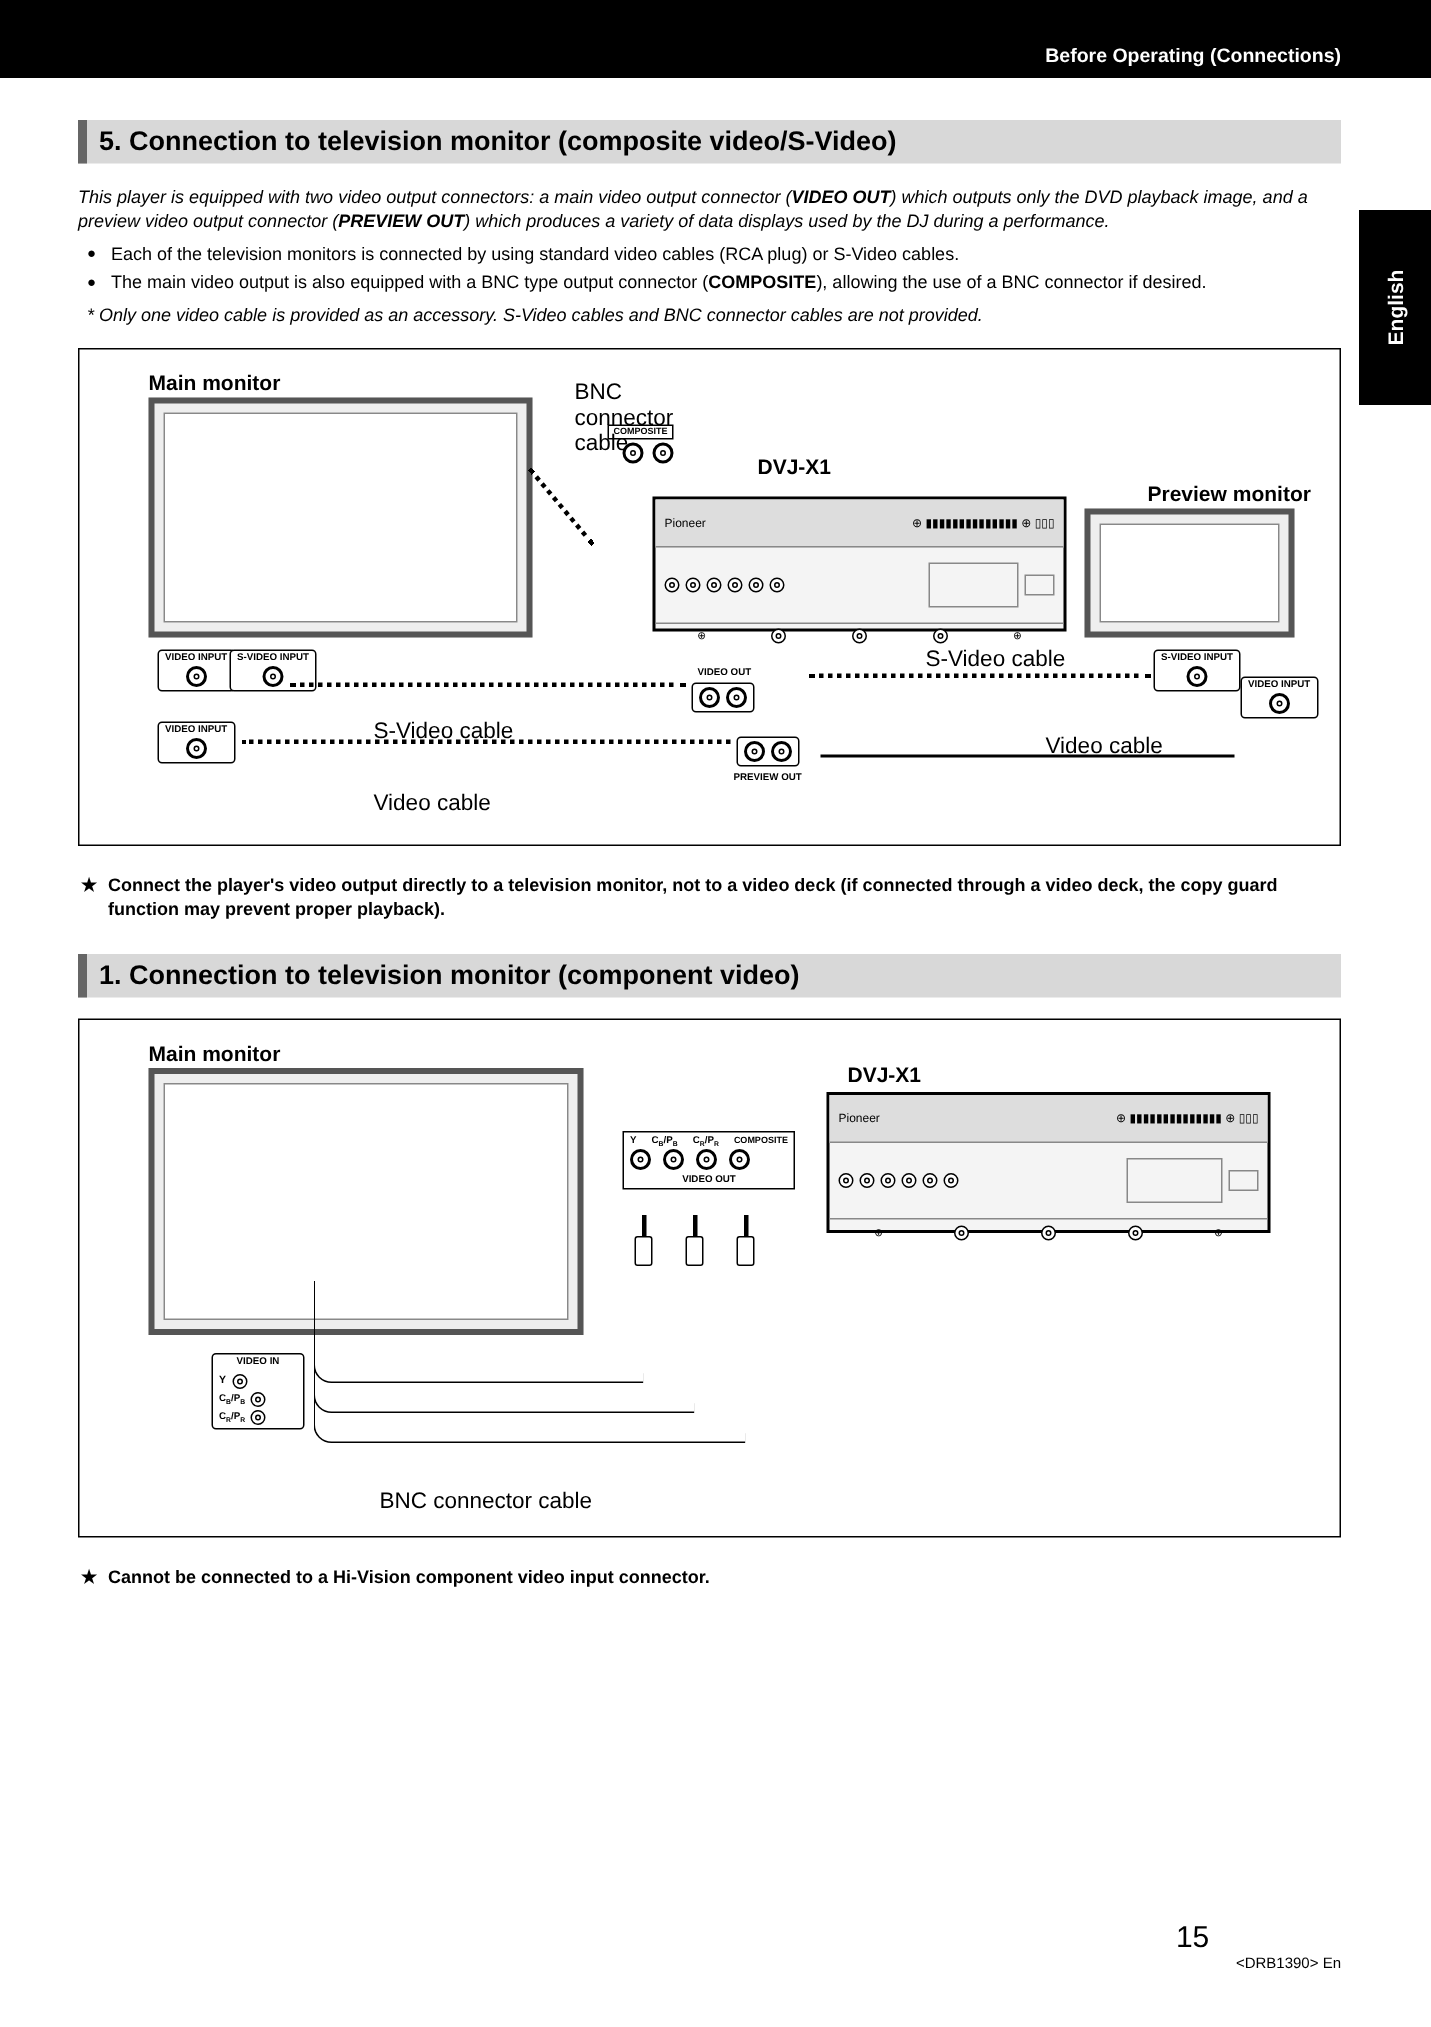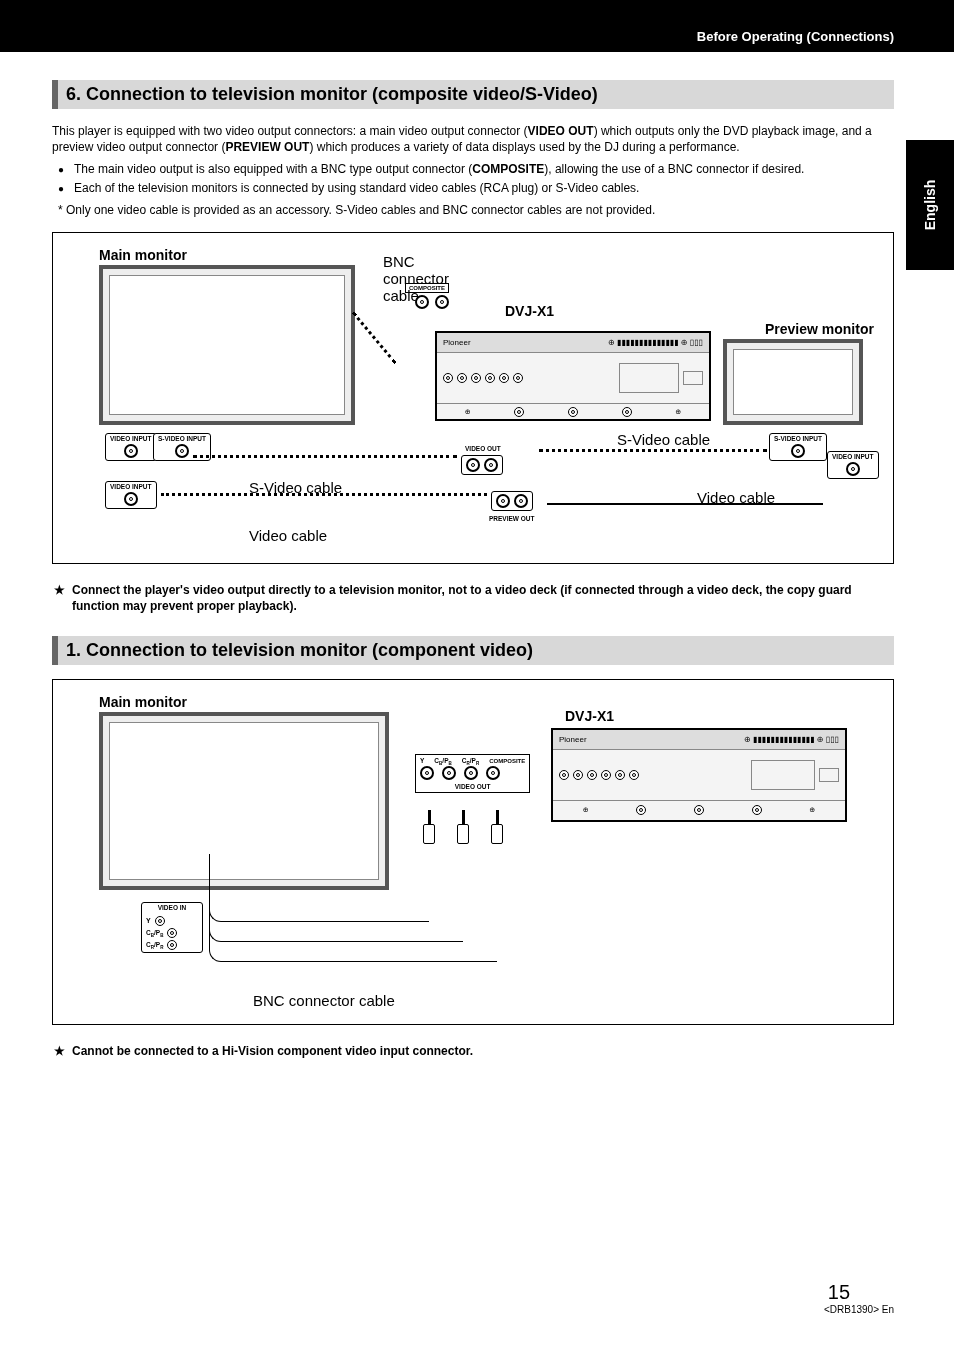--- a/index.html
+++ b/index.html
@@ -49,20 +49,21 @@
     border-left: 6px solid #666;
     padding: 4px 8px;
     font-size: 18px;
     font-weight: bold;
     margin-bottom: 14px;
   }
   .body-text {
     font-size: 12px;
     line-height: 1.35;
     margin-bottom: 6px;
+    font-style: italic;
   }
   .body-text b { font-weight: bold; }
   ul.bullets { list-style: none; padding-left: 6px; margin-bottom: 6px; }
   ul.bullets li { position: relative; padding-left: 16px; line-height: 1.35; margin-bottom: 2px;}
   ul.bullets li::before { content: "●"; position: absolute; left: 0; font-size: 10px; top: 2px; }
   .asterisk-line { padding-left: 6px; line-height: 1.35; }
   .asterisk-line::before { content: "* "; }
   .diagram-box {
     border: 1px solid #000;
     margin-top: 14px;
@@ -78,21 +79,21 @@
     line-height: 1.35;
     padding-left: 20px;
     position: relative;
     margin-bottom: 22px;
   }
   .star-note::before { content: "★"; position: absolute; left: 2px; top: 0; font-size: 12px; }
   .footer {
     position: absolute;
     bottom: 36px;
     right: 60px;
-    text-align: center;
+    text-align: left;
   }
   .page-num { font-size: 20px; }
   .doc-id { font-size: 10px; margin-left: 40px; }
   
   .monitor {
     position: absolute;
     border: 4px solid #555;
     background: #eee;
   }
   .monitor::after {
@@ -102,21 +103,21 @@
     border: 1px solid #888;
     background: #fff;
   }
   .label { position: absolute; font-size: 14px; font-weight: bold; }
   .plain-label { position: absolute; font-size: 15px; }
   .device {
     position: absolute;
     border: 2px solid #000;
     background: #f4f4f4;
   }
-  .device .top { height: 20px; background: #ddd; border-bottom: 1px solid #888; display:flex; align-items:center; justify-content:space-between; padding: 0 6px; font-size:8px;}
+  .device .top { height: 32px; background: #ddd; border-bottom: 1px solid #888; display:flex; align-items:center; justify-content:space-between; padding: 0 6px; font-size:8px;}
   .device .body { height: 50px; display:flex; align-items:center; justify-content:center; gap:4px; padding: 0 6px;}
   .device .bot { height: 18px; border-top:1px solid #888; display:flex; align-items:center; justify-content:space-around; padding: 0 6px; font-size:7px;}
   .connector {
     width: 14px; height: 14px; border: 2px solid #000; border-radius: 50%; display:inline-block; position:relative; background:#fff;
   }
   .connector::after { content:""; position:absolute; inset:3px; border:1px solid #000; border-radius:50%; }
   .small-conn { width: 10px; height: 10px; border-width:1.5px; }
   .small-conn::after { inset:2px; }
   .panel {
     position: absolute;
@@ -161,31 +162,31 @@
 <div class="header-bar">
   <span>Before Operating (Connections)</span>
 </div>
 
 <div class="lang-tab">
   <span>English</span>
 </div>
 
 <div class="content">
 
-  <div class="section-heading">6. Connection to television monitor (composite video/S-Video)</div>
+  <div class="section-heading">5. Connection to television monitor (composite video/S-Video)</div>
 
   <p class="body-text">
     <span>This player is equipped with two video output connectors: a main video output connector (</span><b>VIDEO OUT</b><span>) which outputs only the DVD playback image, and a preview video output connector (</span><b>PREVIEW OUT</b><span>) which produces a variety of data displays used by the DJ during a performance.</span>
   </p>
 
   <ul class="bullets">
+    <li>Each of the television monitors is connected by using standard video cables (RCA plug) or S-Video cables.</li>
     <li>
       <span>The main video output is also equipped with a BNC type output connector (</span><b>COMPOSITE</b><span>), allowing the use of a BNC connector if desired.</span>
     </li>
-    <li>Each of the television monitors is connected by using standard video cables (RCA plug) or S-Video cables.</li>
   </ul>
   <p class="body-text asterisk-line">Only one video cable is provided as an accessory. S-Video cables and BNC connector cables are not provided.</p>
 
   <div class="diagram-box diagram1">
     <div class="label" style="left:46px; top:14px;">Main monitor</div>
     <div class="monitor" style="left:46px; top:32px; width:256px; height:160px;"></div>
 
     <div class="plain-label" style="left:330px; top:20px; width:100px;">
       <span>BNC connector cable</span>
     </div>

